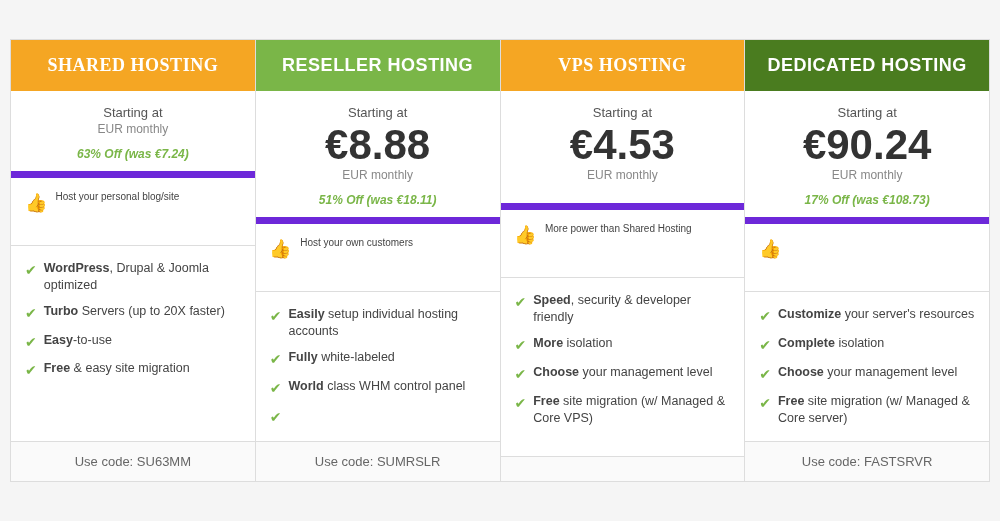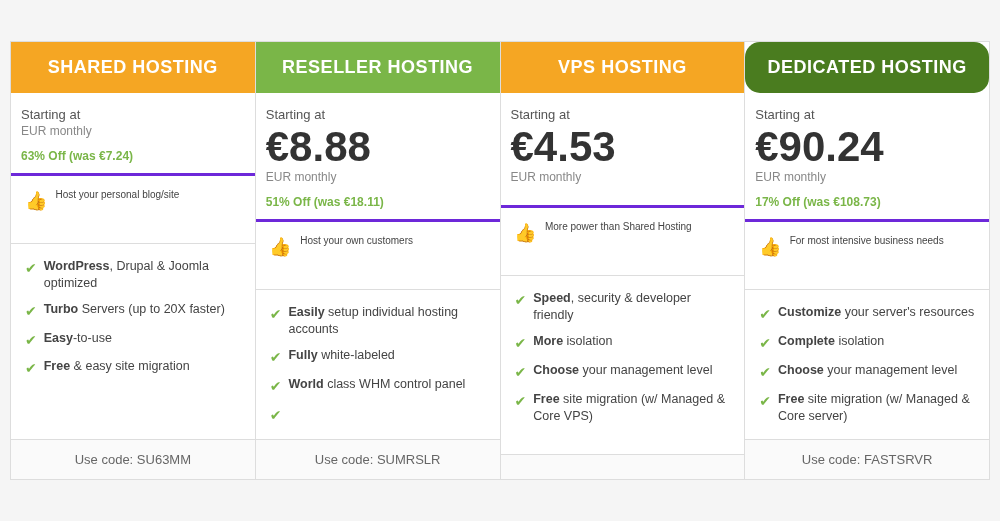--- a/index.html
+++ b/index.html
@@ -29,28 +29,28 @@
     .plan-header {
       padding: 14px 10px;
       text-align: center;
       color: #fff;
       font-size: 18px;
       font-weight: bold;
       text-transform: uppercase;
       letter-spacing: 0.5px;
       line-height: 1.25;
     }
-    .header-orange { background: #f5a623; }
+    .header-orange { background: #f5a623; font-family: Liberation Serif, serif; }
     .header-green  { background: #7ab648; }
-    .header-dark-green { background: #4a7c1f; border-radius: 15px; }
+    .header-dark-green { background: #4a7c1f; }
 
     .plan-pricing {
       padding: 14px 10px 10px;
-      text-align: left;
-      border-bottom: 3px solid #6d28d9;
+      text-align: center;
+      border-bottom: 7px solid #6d28d9;
       background: #fff;
     }
     .starting-at {
       font-size: 13px;
       color: #555;
       margin-bottom: 2px;
     }
     .price {
       font-size: 42px;
       font-weight: bold;
@@ -59,20 +59,21 @@
     }
     .eur-monthly {
       font-size: 12px;
       color: #888;
       margin-bottom: 11px;
     }
     .discount {
       font-size: 12px;
       color: #7ab648;
       font-weight: bold;
+      font-style: italic;
     }
 
     .plan-highlight {
       padding: 12px 14px;
       border-bottom: 1px solid #ddd;
       display: flex;
       align-items: flex-start;
       gap: 8px;
       background: #fff;
       min-height: 68px;
@@ -221,21 +222,20 @@
     <div class="plan">
       <div class="plan-header header-dark-green">DEDICATED HOSTING</div>
       <div class="plan-pricing">
         <div class="starting-at">Starting at</div>
         <div class="price">€90.24</div>
         <div class="eur-monthly">EUR monthly</div>
         <div class="discount">17% Off (was €108.73)</div>
       </div>
       <div class="plan-highlight">
         <span class="thumb-icon">👍</span>
-        <span class="highlight-text">For most intensive business needs</span>
       </div>
       <div class="plan-features">
         <div class="feature-item">
           <span class="check-icon">✔</span>
           <span><strong class="feature-bold">Customize</strong> your server's resources</span>
         </div>
         <div class="feature-item">
           <span class="check-icon">✔</span>
           <span><strong class="feature-bold">Complete</strong> isolation</span>
         </div>

